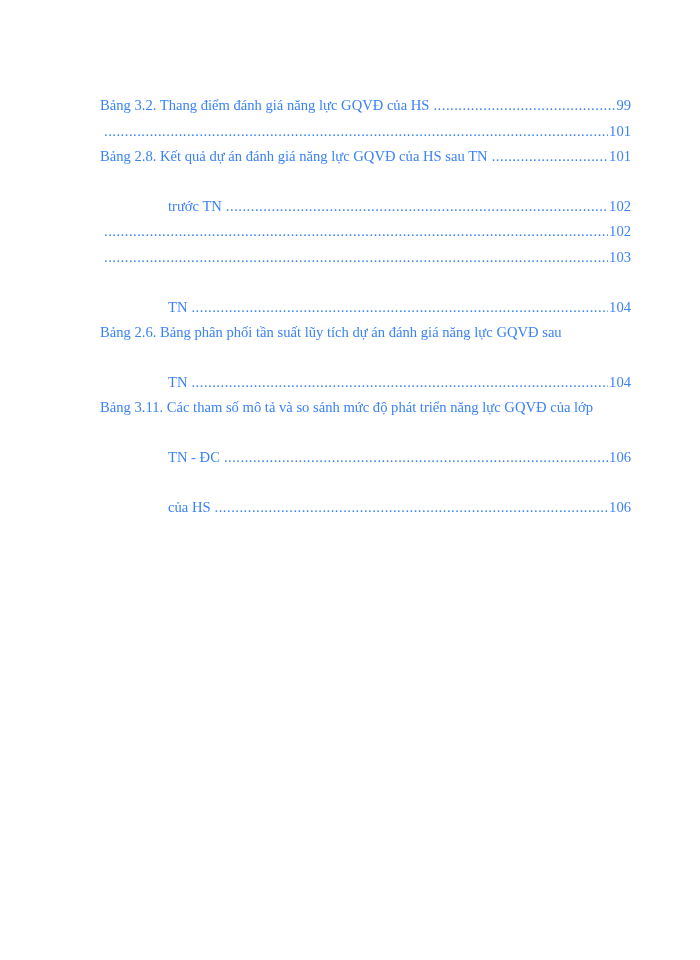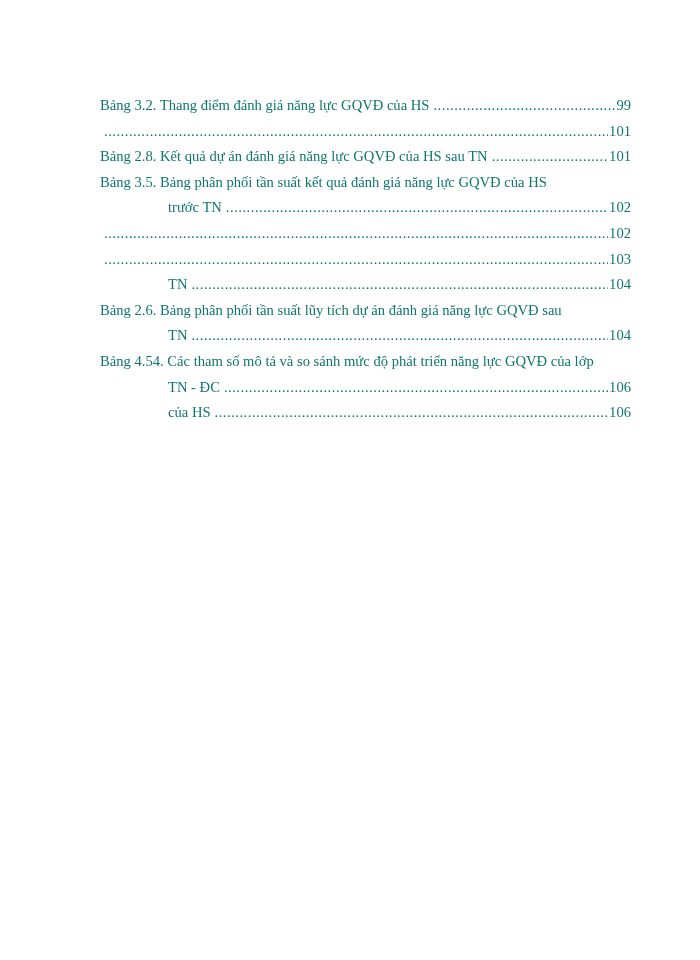--- a/index.html
+++ b/index.html
@@ -1,26 +1,26 @@
 <!DOCTYPE html>
 <html><head>
   <meta charset="utf-8">
   <style>
     html, body { margin: 0; padding: 0; background: #ffffff; }
     body { width: 700px; height: 960px; position: relative; overflow: hidden; }
     .page {
       position: absolute; left: 100px; top: 93px; width: 531px;
-      font-family: "Liberation Serif", serif; font-size: 14.6px; color: #0f766e;
+      font-family: "Liberation Serif", serif; font-size: 14.6px; color: #3b82f6;
     }
     .entry { display: block; }
     .line {
       display: flex; align-items: baseline; height: 25.6px; line-height: 25.6px;
       white-space: nowrap; overflow: hidden;
     }
-    .line.indent { padding-left: 68px; }
+    .line.indent { padding-left: 68px; margin-top: 24px; }
     .line .txt { flex: 0 0 auto; }
     .line .dots {
       flex: 1 1 auto; overflow: hidden; margin: 0 1px 0 4px;
       letter-spacing: 0.5px;
     }
     .line .dots::before {
       content: "..................................................................................................................................................................................................";
     }
     .line .pg { flex: 0 0 auto; }
   </style>
@@ -46,23 +46,20 @@
 
   <div class="entry">
     <div class="line">
       <span class="txt">Bảng 2.8. Kết quả dự án đánh giá năng lực GQVĐ của HS sau TN</span>
       <span class="dots"></span>
       <span class="pg">101</span>
     </div>
   </div>
 
   <div class="entry">
-    <div class="line">
-      <span class="txt">Bảng 3.5. Bảng phân phối tần suất kết quả đánh giá năng lực GQVĐ của HS</span>
-    </div>
     <div class="line indent">
       <span class="txt">trước TN</span>
       <span class="dots"></span>
       <span class="pg">102</span>
     </div>
   </div>
 
   <div class="entry">
     <div class="line">
       <span class="dots"></span>
@@ -92,21 +89,21 @@
     <div class="line indent">
       <span class="txt">TN</span>
       <span class="dots"></span>
       <span class="pg">104</span>
     </div>
   </div>
 
 
   <div class="entry">
     <div class="line">
-      <span class="txt">Bảng 4.54. Các tham số mô tả và so sánh mức độ phát triển năng lực GQVĐ của lớp</span>
+      <span class="txt">Bảng 3.11. Các tham số mô tả và so sánh mức độ phát triển năng lực GQVĐ của lớp</span>
     </div>
     <div class="line indent">
       <span class="txt">TN - ĐC</span>
       <span class="dots"></span>
       <span class="pg">106</span>
     </div>
   </div>
 
   <div class="entry">
     <div class="line indent">

